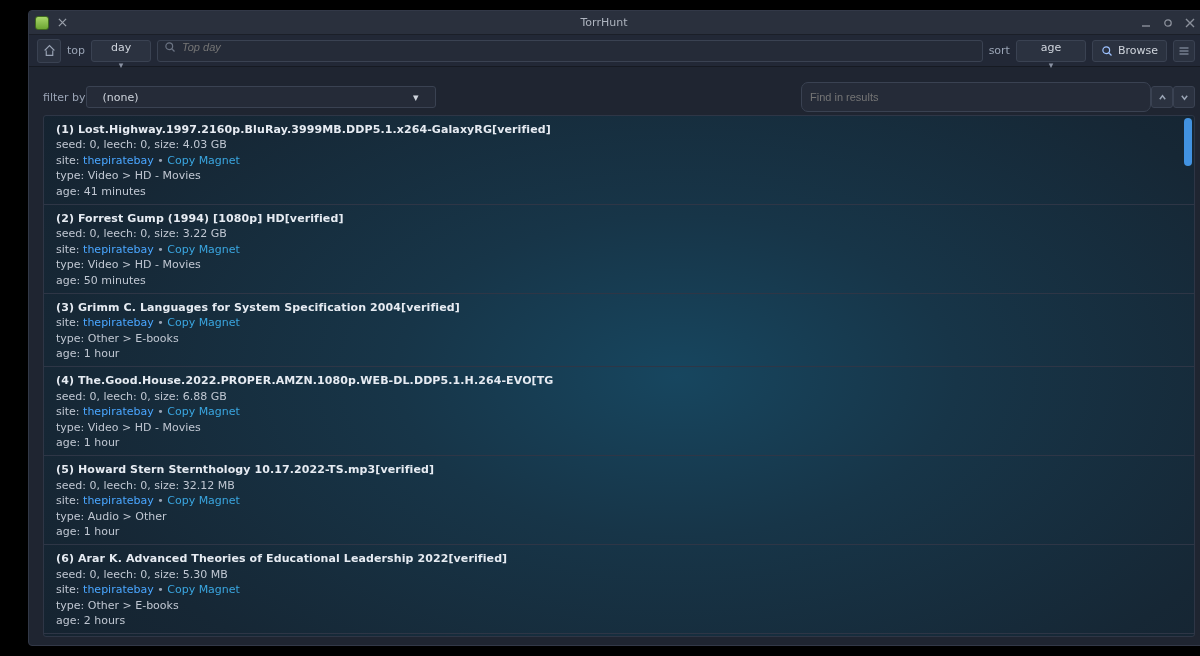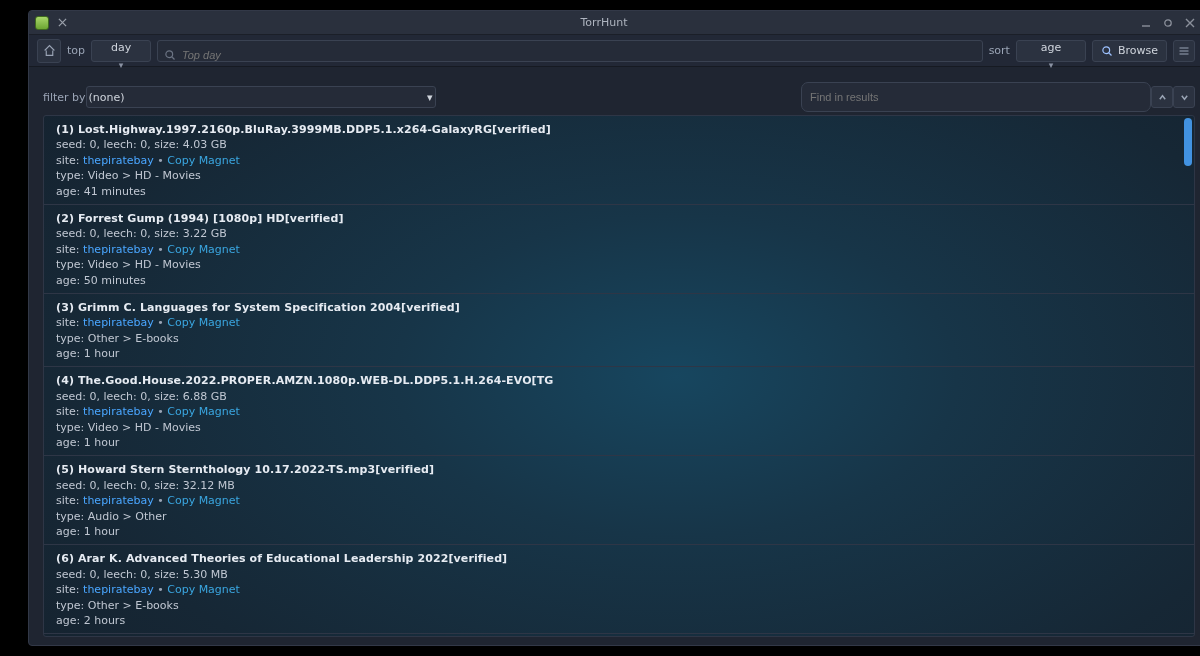--- a/index.html
+++ b/index.html
@@ -60,21 +60,21 @@
     color:#9aa4b5; cursor:pointer; font-size:13px;
   }
   .label { color:#9aa4b5; font-size:11px;text-align:right; }
   .select {
     height:22px; border:1px solid #3a4252; background:#2b3240;
     border-radius:3px; display:flex; align-items:center; padding:0 6px;
     color:#cfd4dc; font-size:11px; cursor:pointer; gap:6px;flex-direction:column;
   }
   .select .chev { color:#8a92a2; font-size:9px; }
   .search-wrap {
-    flex:1; display:flex; align-items:flex-end;
+    flex:1; display:flex; align-items:flex-start;
     height:22px; border:1px solid #3a4252; background:#252b38;
     border-radius:3px; padding:0 6px; gap:6px;
   }
   .search-wrap svg { opacity:.6; }
   .search-input {
     flex:1; background:transparent; border:none; outline:none; color:#cfd4dc;
     font-size:11px; font-style:italic;
   }
   .browse-btn {
     height:22px; border:1px solid #3a4252; background:#2b3240; border-radius:3px;
@@ -86,21 +86,21 @@
     border-radius:3px; display:flex; align-items:center; justify-content:center;
     cursor:pointer; color:#9aa4b5;
   }
   
   .filter-row {
     height: 28px; display:flex; align-items:center; 
     padding: 0 8px 0 14px; margin-top:16px;
   }
   .filter-select {
     width: 350px; height:22px; border:1px solid #3a4252; background:#252b38;
-    border-radius:3px; display:flex; align-items:center; padding:0 2px;
+    border-radius:3px; display:flex; align-items:center; padding:0 16px;
     color:#cfd4dc; font-size:11px; cursor:pointer; justify-content:space-between;
   }
   .find-input {
     width: 350px; height:30px; border:1px solid #3a4252; background:#252b38;
     border-radius:7px; color:#9aa4b5; font-size:11px; padding:0 8px; outline:none;
   }
   .nav-btn {
     width:22px; height:22px; border:1px solid #3a4252; background:#2b3240;
     border-radius:3px; display:flex; align-items:center; justify-content:center;
     color:#9aa4b5; cursor:pointer; font-size:10px;

